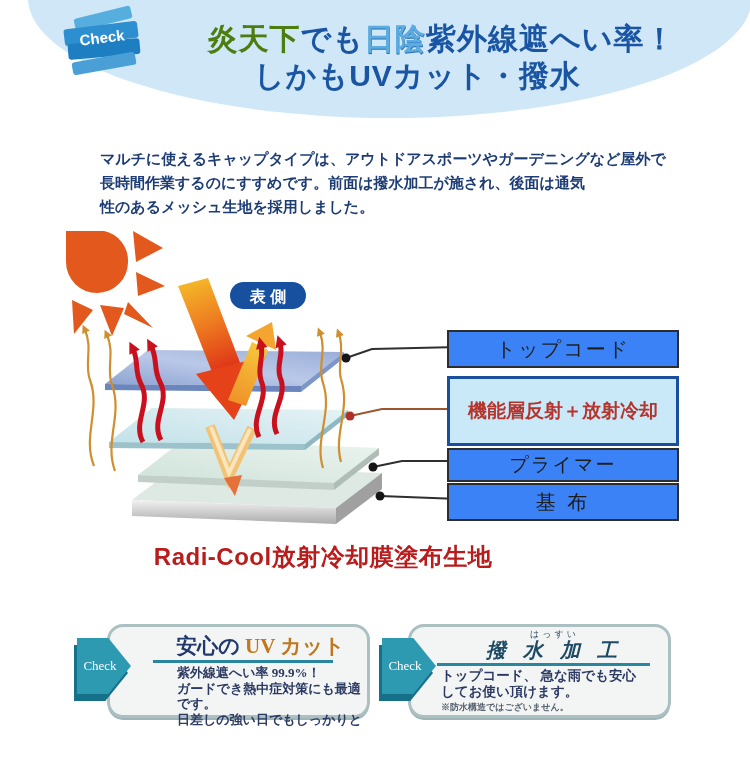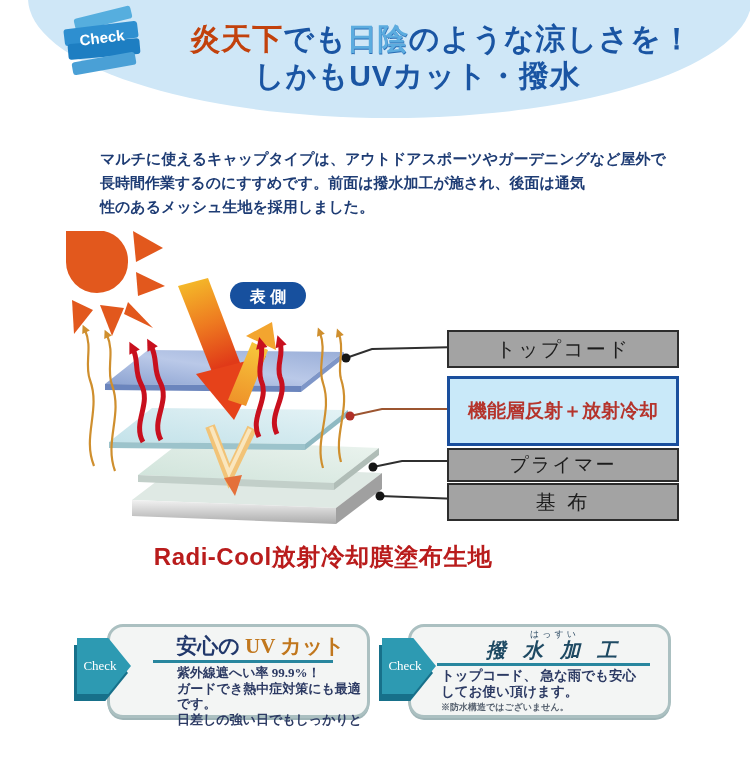--- a/index.html
+++ b/index.html
@@ -5,39 +5,39 @@
   html,body{margin:0;padding:0;background:#fff;}
   .stage{position:relative;width:750px;height:760px;background:#ffffff;overflow:hidden;
          font-family:"Liberation Sans",sans-serif;}
   .abs{position:absolute;}
 
   
   .banner{position:absolute;left:28px;top:-122px;width:724px;height:240px;
           border-radius:50%;background:#cfe7f7;}
   .headline{position:absolute;left:135px;top:20px;width:565px;text-align:center;
             font-weight:bold;font-size:30px;line-height:37px;color:#1a55a3;letter-spacing:1px;}
-  .hl-red{color:#c2410c;margin-left:48px;}
+  .hl-red{color:#4d7c0f;margin-left:48px;}
   .hl-sky{color:#5cacdf;text-shadow:0.5px 0.5px 0 #2a6db5;}
 
   
   .badge{position:absolute;left:62px;top:6px;width:84px;height:78px;}
   .badge .s{position:absolute;border-radius:3px;}
   .badge .s1{left:12px;top:6px;width:58px;height:13px;background:#56aede;transform:rotate(-14deg);}
   .badge .s2{left:2px;top:19px;width:74px;height:17px;background:#2e8fd0;transform:rotate(-7deg);}
   .badge .s3{left:6px;top:35px;width:72px;height:16px;background:#1d7ec2;transform:rotate(-5deg);}
   .badge .s4{left:10px;top:51px;width:64px;height:13px;background:#4aa0d6;transform:rotate(-10deg);}
   .badge .txt{position:absolute;left:0;top:23px;width:80px;text-align:center;color:#fff;
               font-weight:bold;font-size:15px;transform:rotate(-7deg);}
 
   
   .intro{position:absolute;left:100px;top:147px;width:578px;font-size:15px;line-height:24px;
          color:#1e3c74;font-weight:600;}
 
   
-  .lbox{position:absolute;background:#a3a3a3;border:2px solid #2d2d2d;display:flex;
+  .lbox{position:absolute;background:#3b82f6;border:2px solid #2d2d2d;display:flex;
         align-items:center;justify-content:center;color:#1c1c1c;font-weight:500;}
   .lbox1{left:447px;top:330px;width:228px;height:34px;font-size:20px;letter-spacing:2px;}
   .lbox2{left:447px;top:376px;width:226px;height:64px;border:3px solid #1a4f9d;background:#c9e9f9;
          color:#b5342c;font-size:19px;font-weight:600;flex-direction:row;line-height:28px;}
   .lbox3{left:447px;top:448px;width:228px;height:30px;font-size:19px;letter-spacing:2px;}
   .lbox4{left:447px;top:483px;width:228px;height:34px;font-size:20px;letter-spacing:3px;}
 
   .caption{position:absolute;left:0;top:541px;width:646px;text-align:center;
            font-size:24px;font-weight:bold;color:#b91c1c;letter-spacing:0.5px;}
 
@@ -82,21 +82,21 @@
 
   <div class="badge">
     <div class="s s1"></div>
     <div class="s s2"></div>
     <div class="s s3"></div>
     <div class="s s4"></div>
     <div class="txt">Check</div>
   </div>
 
   <div class="headline">
-    <div><span class="hl-red">炎天下</span><span>でも</span><span class="hl-sky">日陰</span><span>のような涼しさを！</span></div>
+    <div><span class="hl-red">炎天下</span><span>でも</span><span class="hl-sky">日陰</span><span>紫外線遮へい率！</span></div>
     <div>しかもUVカット・撥水</div>
   </div>
 
   <div class="intro">
     <div>マルチに使えるキャップタイプは、アウトドアスポーツやガーデニングなど屋外で</div>
     <div>長時間作業するのにすすめです。前面は撥水加工が施され、後面は通気</div>
     <div>性のあるメッシュ生地を採用しました。</div>
   </div>
 
   <svg class="abs" style="left:40px;top:228px;" width="420" height="320" viewBox="0 0 420 320">

